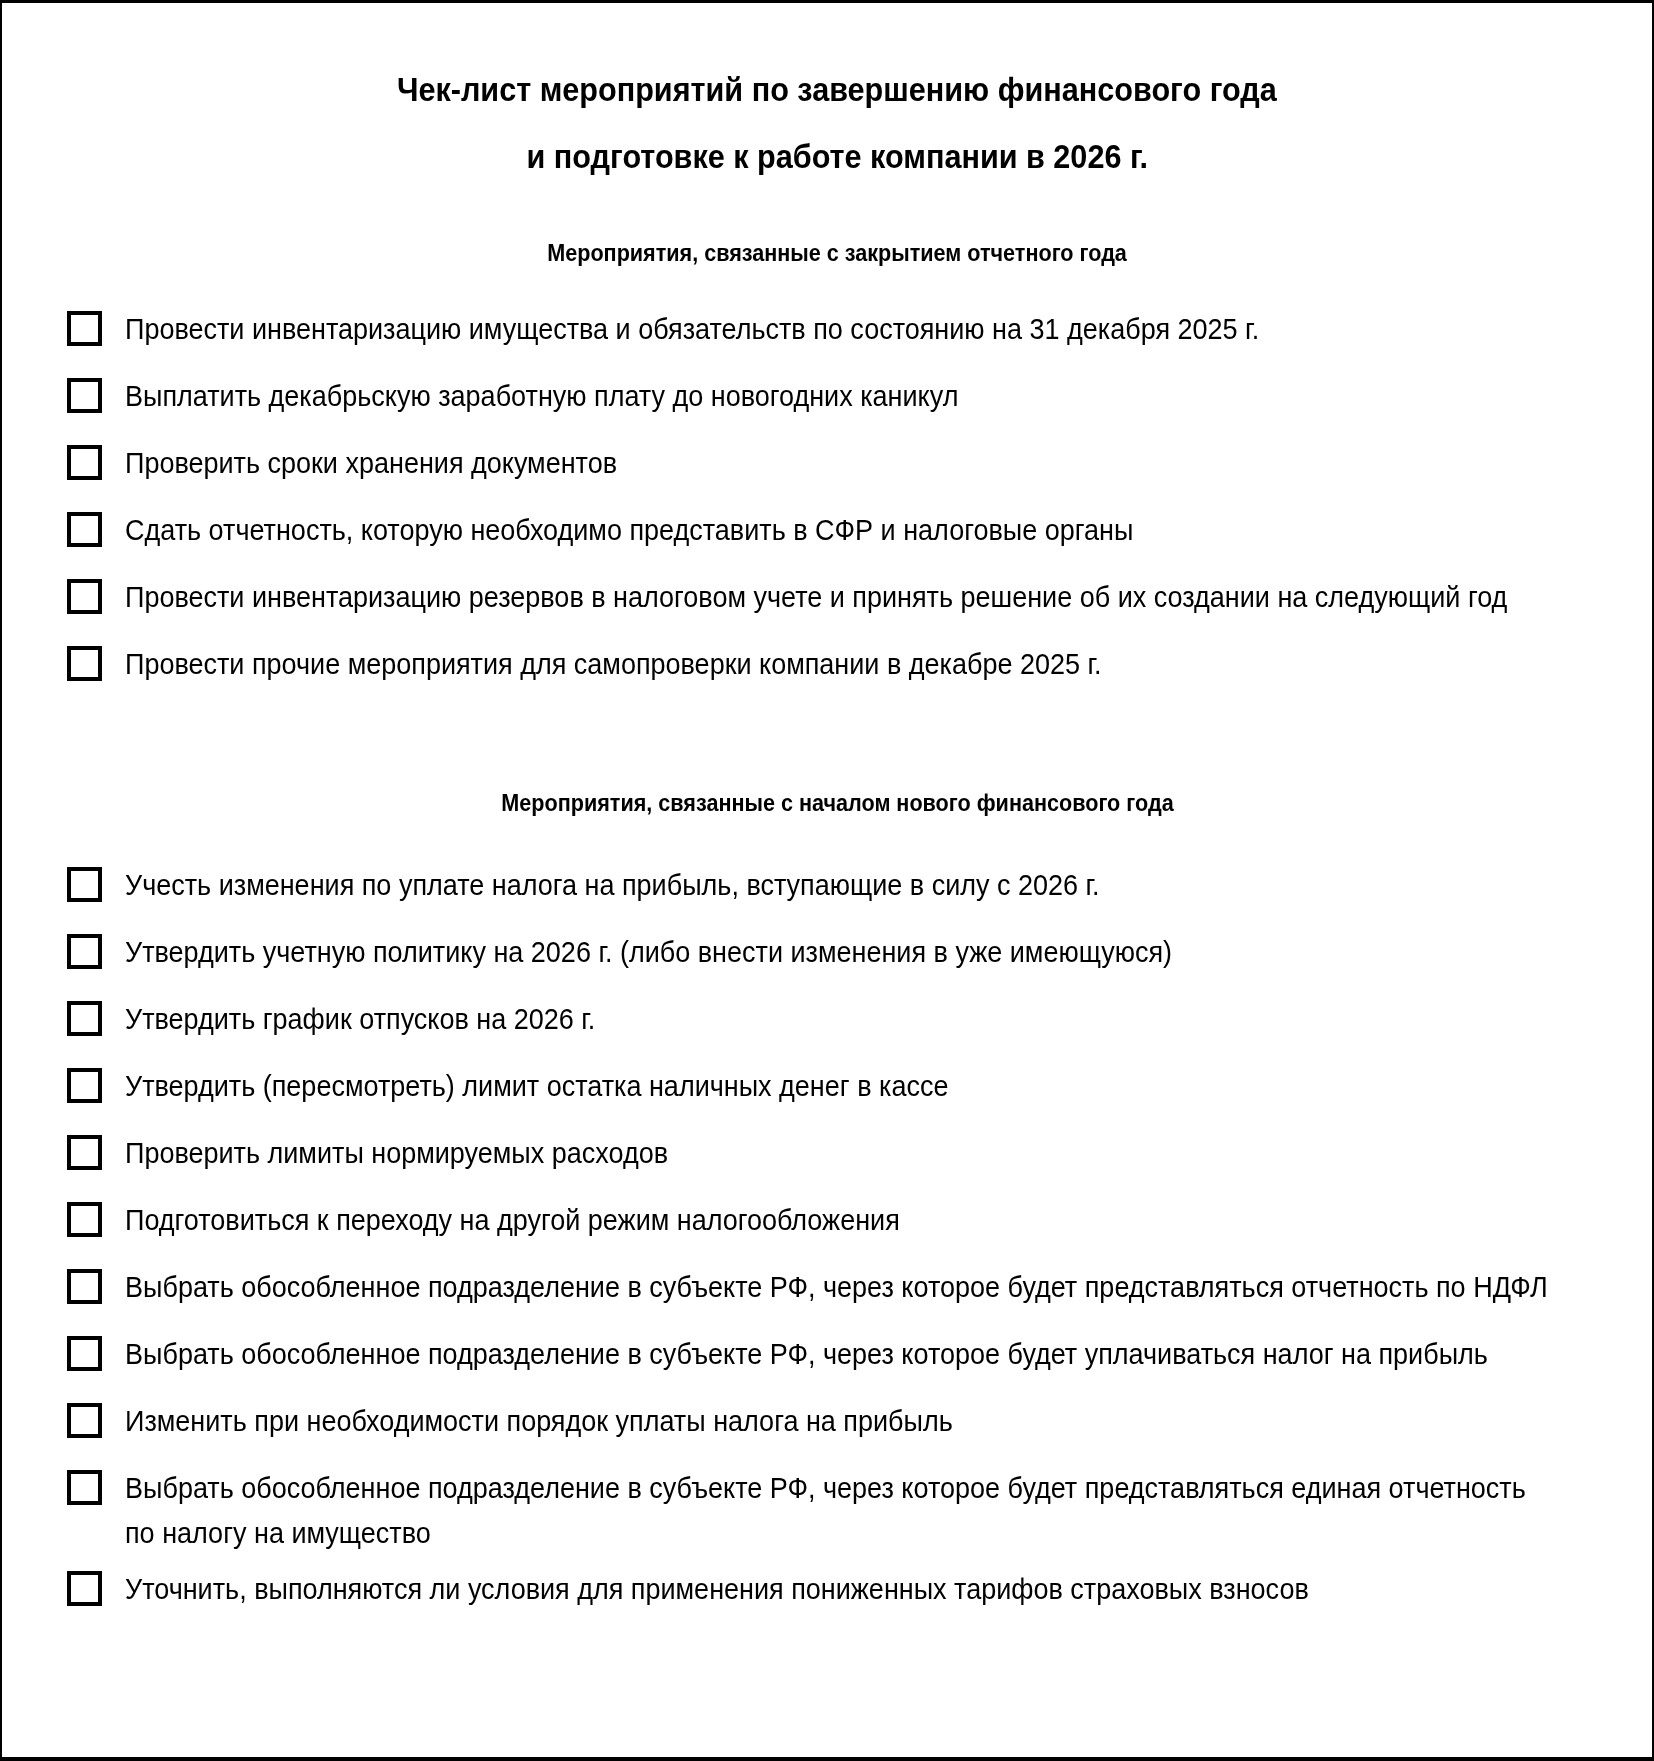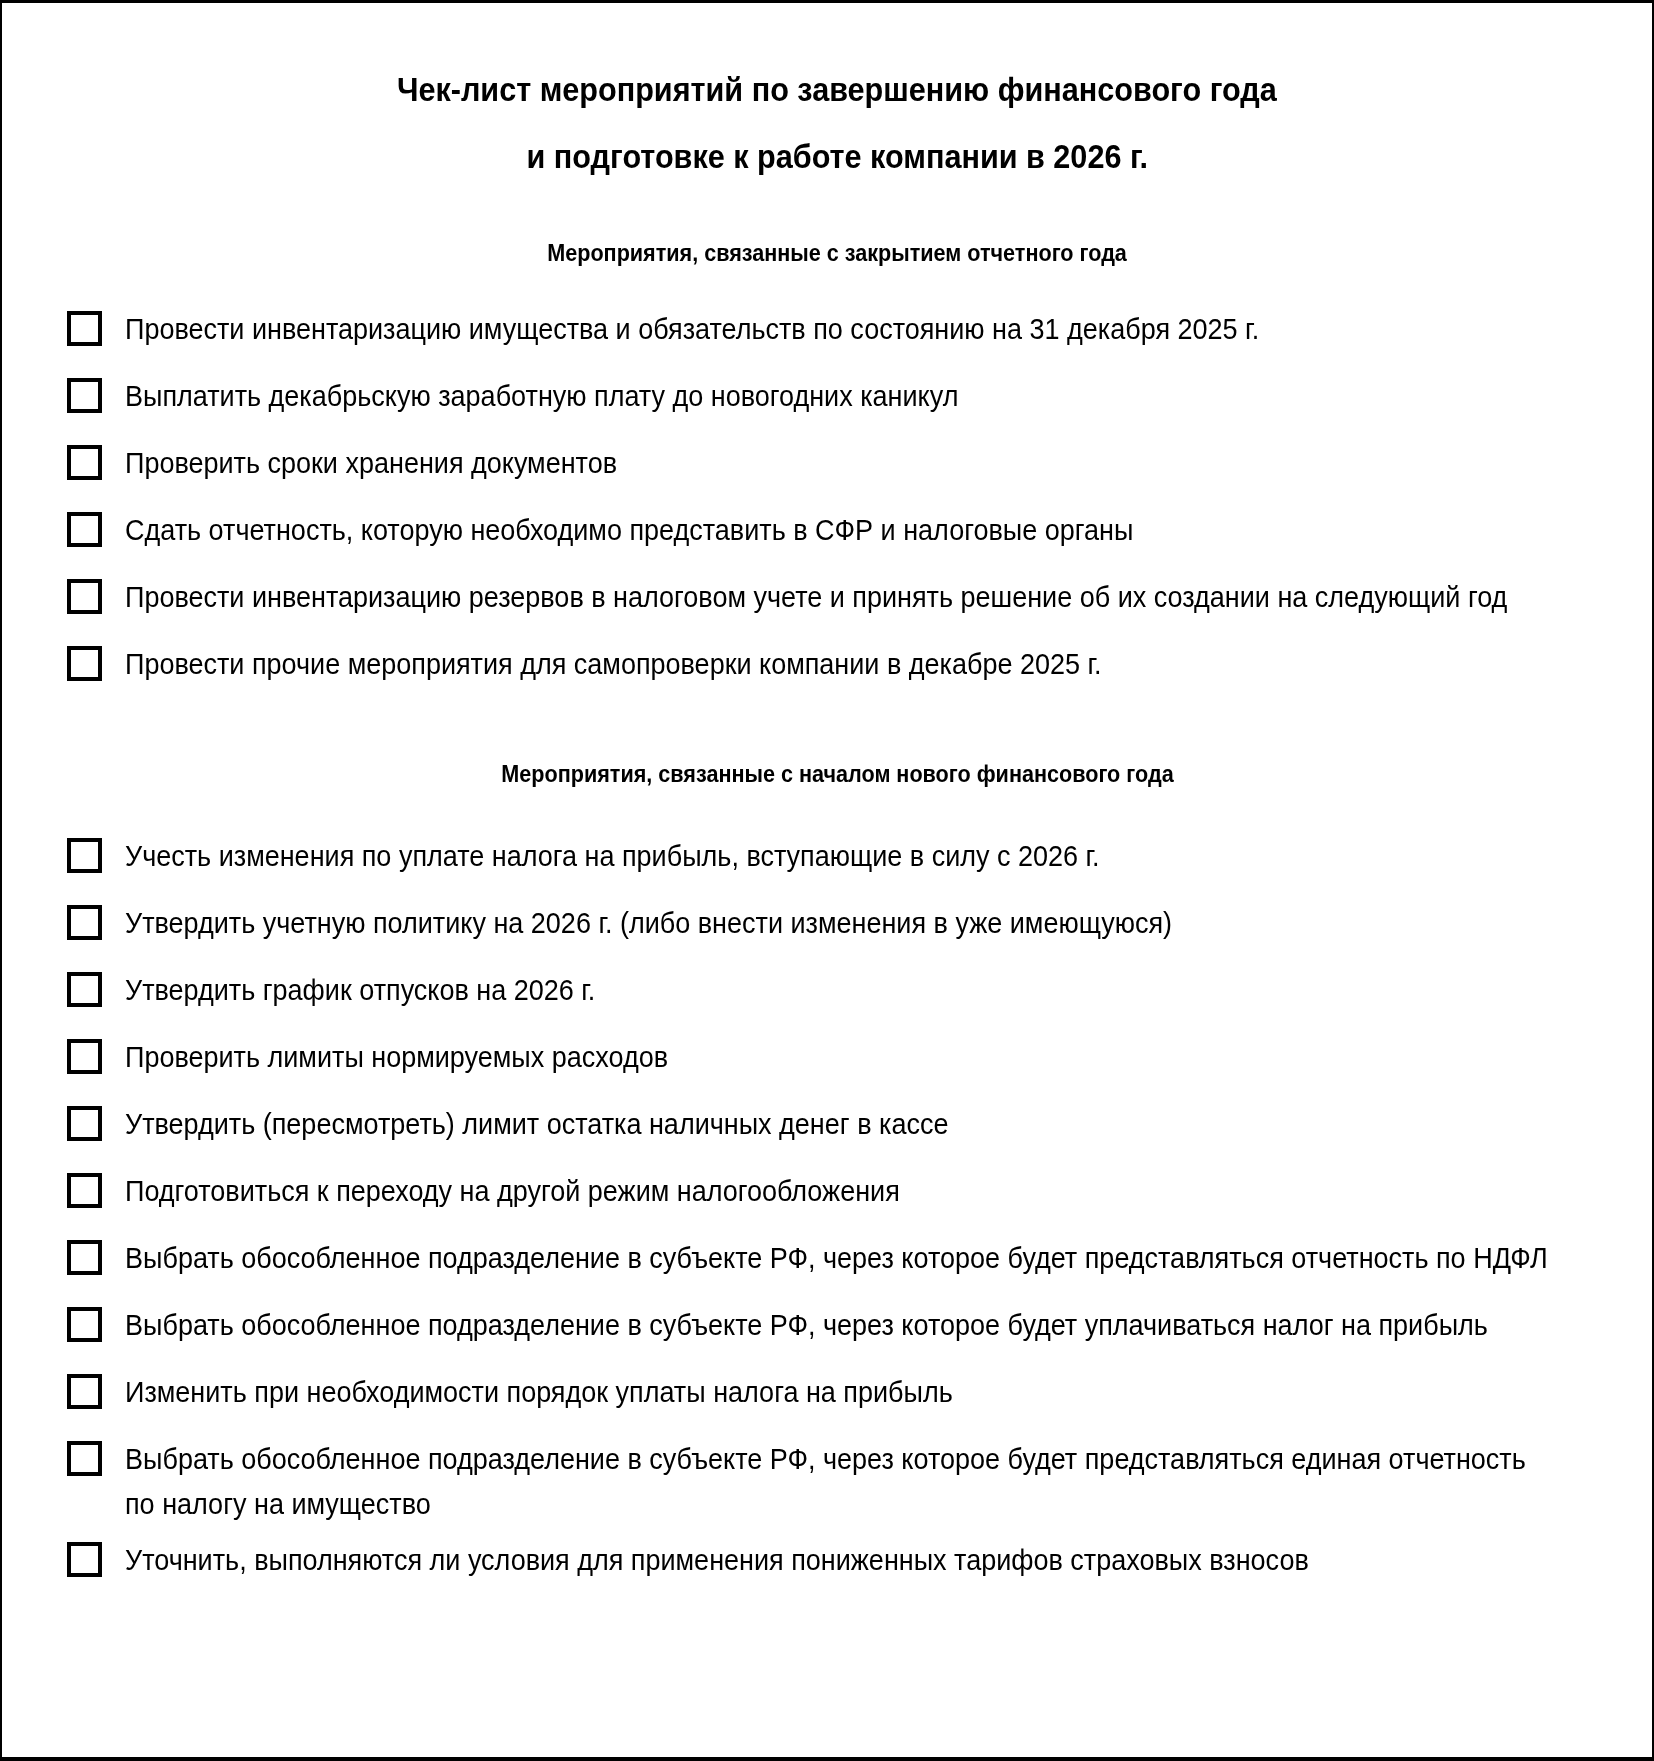--- a/index.html
+++ b/index.html
@@ -37,21 +37,21 @@
   h1 .tline { display: block; margin-top: 13px; }
   h1 .cond { transform-origin: 50% 50%; }
   h2 {
     font-size: 24px;
     font-weight: 700;
     line-height: 44px;
     text-align: center;
   }
   h2 .cond { transform-origin: 50% 50%; }
   h2.h2-first  { margin: 48px 0 20px 0; }
-  h2.h2-second { margin: 55px 0 26px 0; }
+  h2.h2-second { margin: 84px 0 26px 0; }
   ul.checklist {
     list-style: none;
     margin: 0;
     padding: 0;
   }
   li.item {
     position: relative;
     box-sizing: border-box;
     min-height: 67px;
     padding: 11px 0 0 58px;
@@ -131,25 +131,25 @@
       <li class="item">
         <span class="cb" role="checkbox" aria-checked="false"></span>
         <span class="lbl">Утвердить учетную политику на 2026 г. (либо внести изменения в уже имеющуюся)</span>
       </li>
       <li class="item">
         <span class="cb" role="checkbox" aria-checked="false"></span>
         <span class="lbl">Утвердить график отпусков на 2026 г.</span>
       </li>
       <li class="item">
         <span class="cb" role="checkbox" aria-checked="false"></span>
-        <span class="lbl">Проверить лимиты нормируемых расходов</span>
+        <span class="lbl">Утвердить (пересмотреть) лимит остатка наличных денег в кассе</span>
       </li>
       <li class="item">
         <span class="cb" role="checkbox" aria-checked="false"></span>
-        <span class="lbl">Утвердить (пересмотреть) лимит остатка наличных денег в кассе</span>
+        <span class="lbl">Проверить лимиты нормируемых расходов</span>
       </li>
       <li class="item">
         <span class="cb" role="checkbox" aria-checked="false"></span>
         <span class="lbl">Подготовиться к переходу на другой режим налогообложения</span>
       </li>
       <li class="item">
         <span class="cb" role="checkbox" aria-checked="false"></span>
         <span class="lbl">Выбрать обособленное подразделение в субъекте РФ, через которое будет представляться отчетность по НДФЛ</span>
       </li>
       <li class="item">

